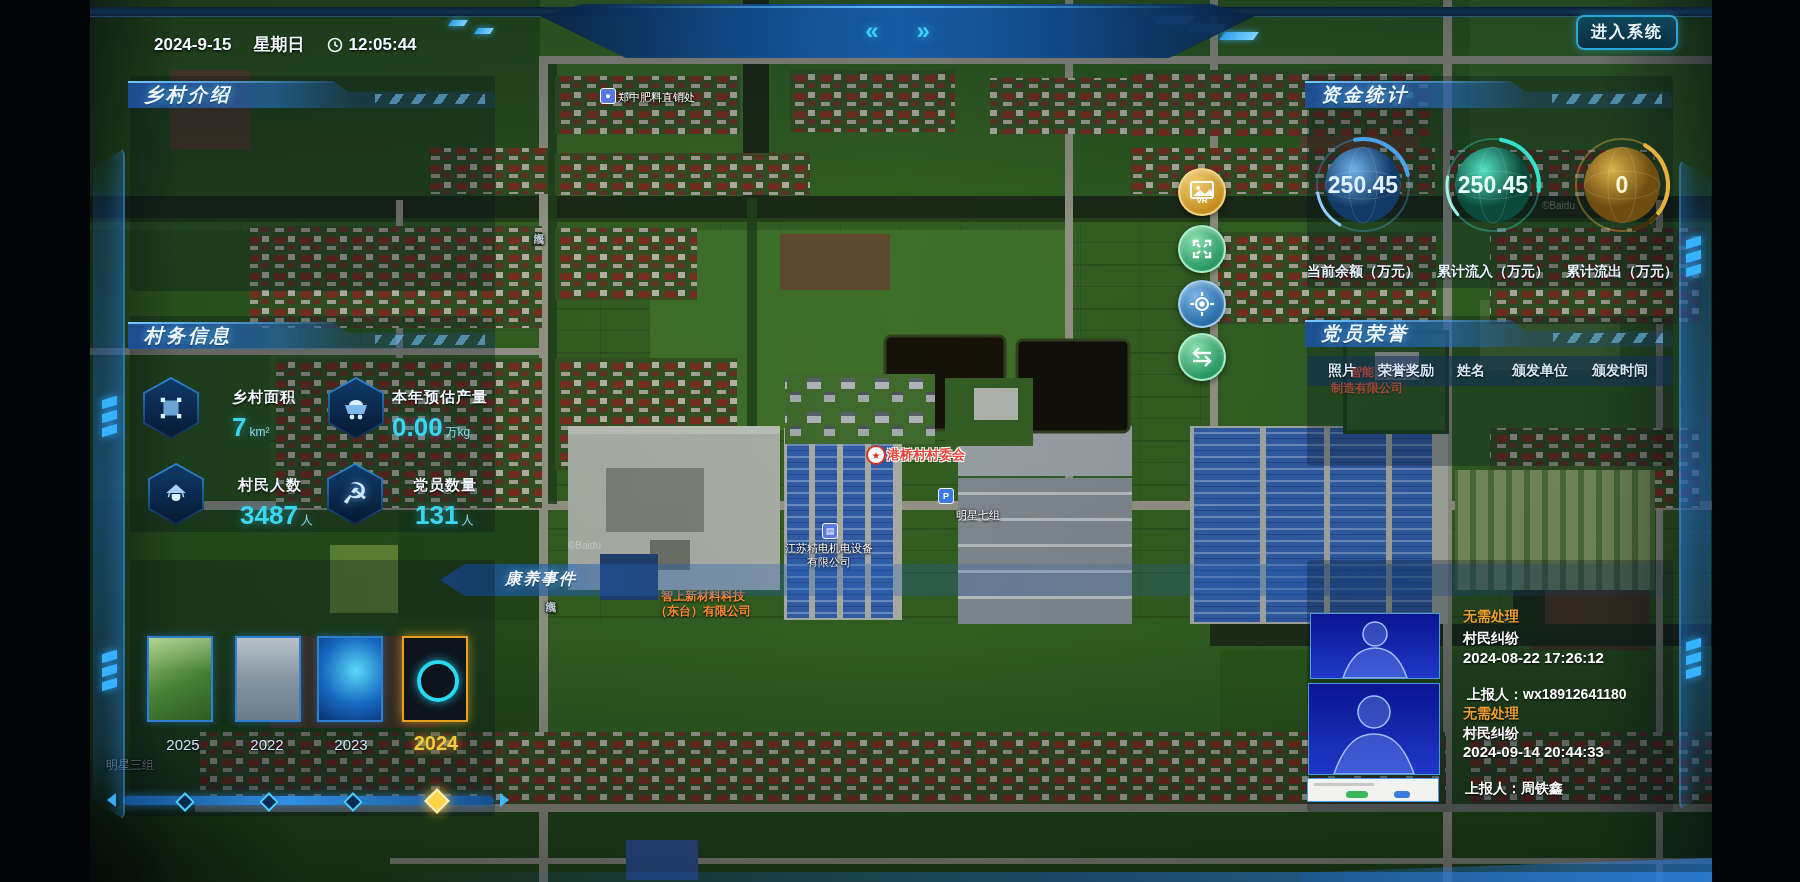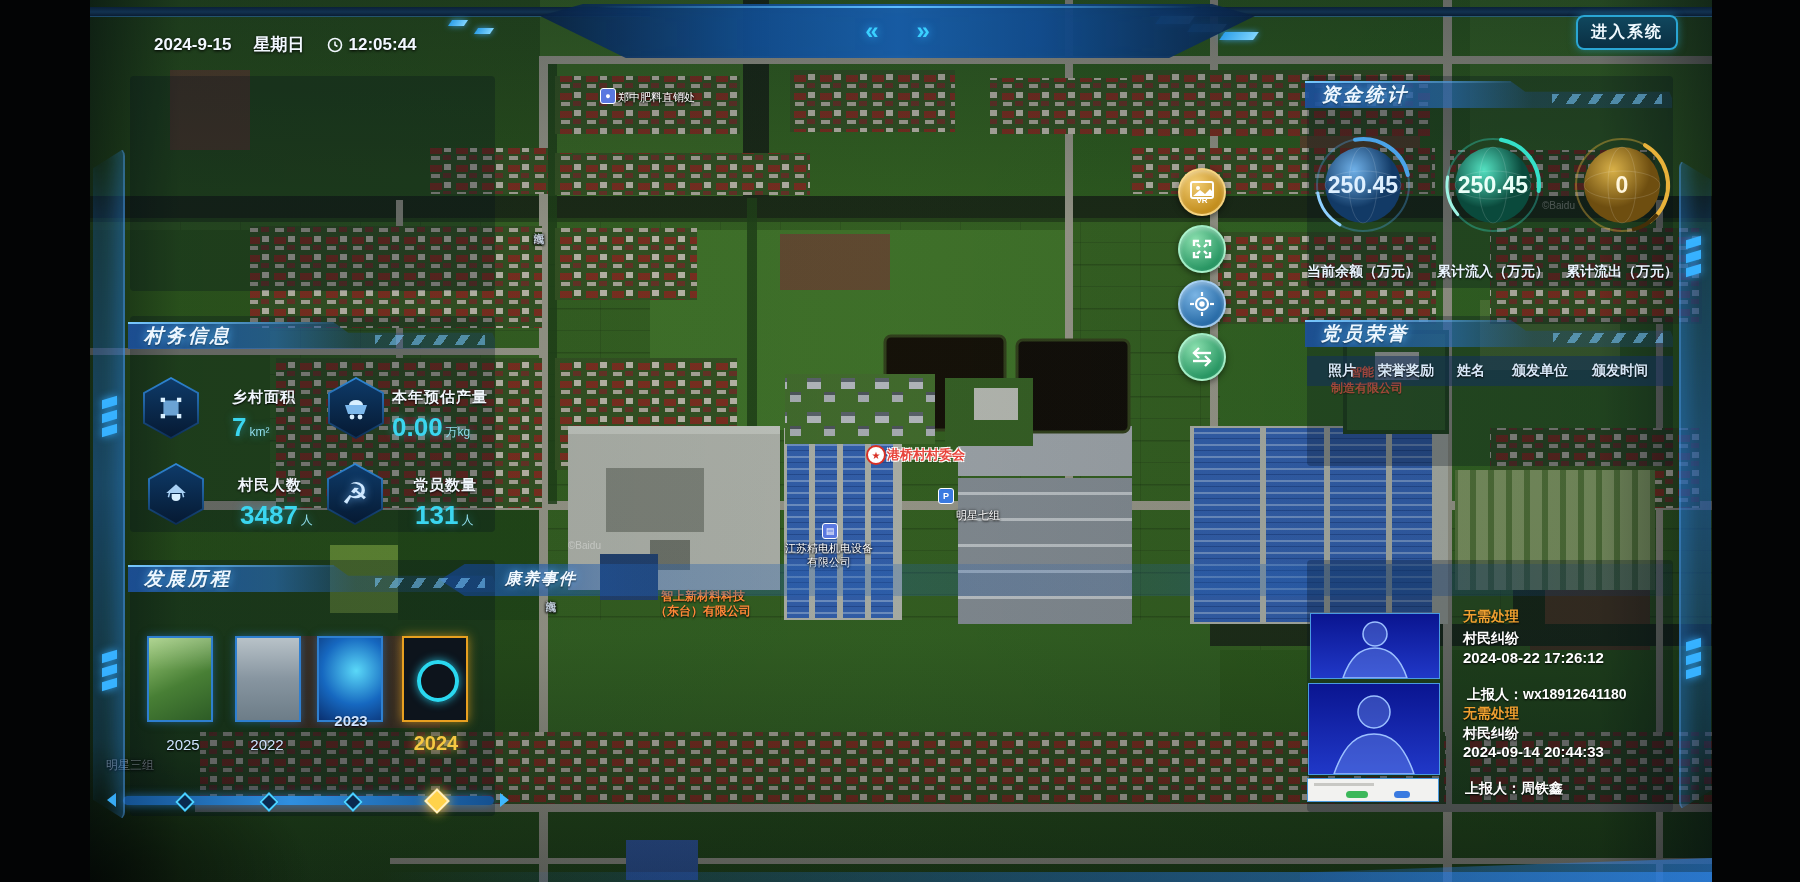--- a/index.html
+++ b/index.html
@@ -344,20 +344,24 @@
       <svg width="16" height="16" viewBox="0 0 16 16">
         <circle cx="8" cy="8" r="6.5" fill="none" stroke="#f2f8ff" stroke-width="1.6"></circle>
         <path d="M8 4.5 V8 L10.5 9.5" fill="none" stroke="#f2f8ff" stroke-width="1.6"></path>
       </svg>
       <span>12:05:44</span>
     </span>
   </div>
   <div id="enter-btn">进入系统</div>
 
   <div class="plate" style="left:40px;top:76px;width:365px;height:215px;"></div>
+  <div class="phdr" style="left:38px;top:81px;width:367px;">
+    <span class="t">乡村介绍</span>
+        <span class="hx"></span>
+  </div>
 
   <div class="plate" style="left:40px;top:316px;width:365px;height:216px;"></div>
   <div class="phdr" style="left:38px;top:322px;width:367px;">
     <span class="t">村务信息</span>
         <span class="hx"></span>
   </div>
   <div class="hexw" style="left:53px;top:377px;">
         <div class="hexi">
     <svg width="26" height="26" viewBox="0 0 24 24">
       <rect x="5" y="5" width="14" height="14" rx="1" fill="#7cb8ec" opacity=".85"></rect>
@@ -400,33 +404,29 @@
   <div class="hexw" style="left:237px;top:463px;">
         <div class="hexi">
     <span class="party-glyph">☭</span>
         </div>
       </div>
   <div class="stat-label" style="left:323px;top:476px;">党员数量</div>
   <div class="stat-val" style="left:325px;top:500px;">
     <span>131</span><span class="u">人</span></div>
 
   <div class="plate" style="left:40px;top:560px;width:365px;height:256px;"></div>
-  <div class="phdr" style="left:38px;top:565px;width:367px;">
-    <span class="t">发展历程</span>
-        <span class="hx"></span>
-  </div>
   <div class="dev-th" style="left:57px;top:636px;background:linear-gradient(rgba(255,255,255,.18),transparent 40%),linear-gradient(155deg,#9ecb7a,#487f35 55%,#2d5c26);"></div>
   <div class="dev-th" style="left:145px;top:636px;background:linear-gradient(180deg,#b8c2c8,#8795a0 50%,#6d7d88);"></div>
   <div class="dev-th" style="left:227px;top:636px;background:radial-gradient(circle at 60% 40%,#5ad8f8,#1668c0 55%,#0a3070);"></div>
   <div class="dev-th gold" style="left:312px;top:636px;background:#0d141c;">
     <div class="abs" style="left:13px;top:22px;width:34px;height:34px;border:4px solid #2ad8f0;border-radius:50%;box-shadow:0 0 10px rgba(40,210,240,.8);"></div>
   </div>
   <div class="year" style="left:58px;top:736px;">2025</div>
   <div class="year" style="left:142px;top:736px;">2022</div>
-  <div class="year" style="left:226px;top:712px;font-weight:bold;">2023</div>
+  <div class="year" style="left:226px;top:736px;">2023</div>
   <div class="year active" style="left:311px;top:732px;">2024</div>
   <div id="tl-track"></div>
   <div class="tl-arrow" style="left:17px;top:793px;border-right:9px solid #3fb8ff;"></div>
   <div class="tl-arrow" style="left:410px;top:793px;border-left:9px solid #3fb8ff;"></div>
   <div class="diam" style="left:88px;top:795px;"></div>
   <div class="diam" style="left:172px;top:795px;"></div>
   <div class="diam" style="left:256px;top:795px;"></div>
   <div class="diam gold" style="left:338px;top:792px;"></div>
 
   <div class="plate" style="left:1217px;top:76px;width:366px;height:212px;"></div>

